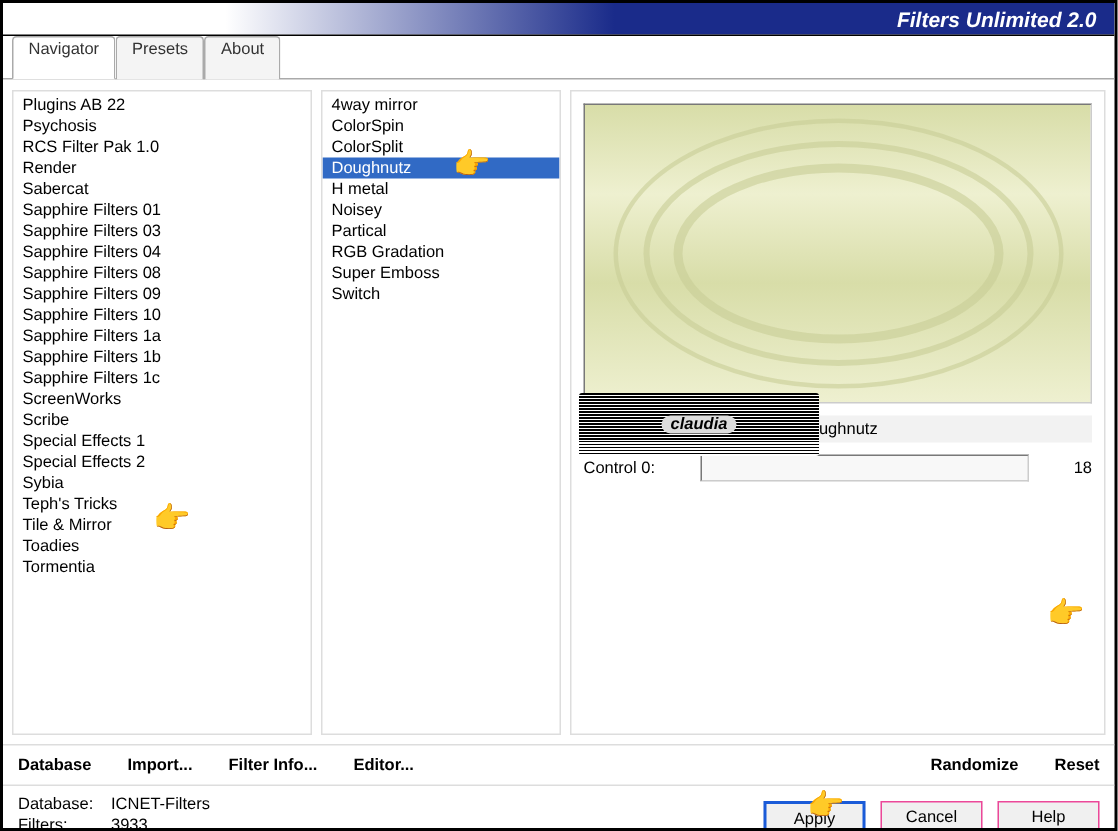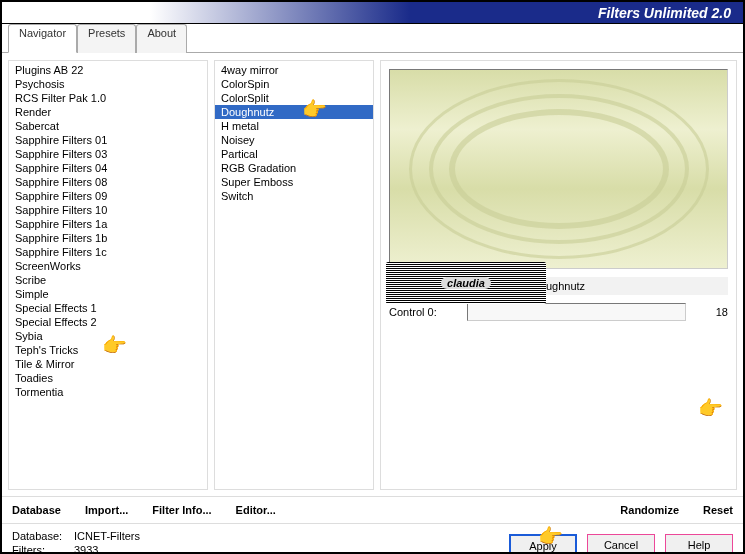--- a/index.html
+++ b/index.html
@@ -71,21 +71,20 @@
         <div class="list-item">Sapphire Filters 03</div>
         <div class="list-item">Sapphire Filters 04</div>
         <div class="list-item">Sapphire Filters 08</div>
         <div class="list-item">Sapphire Filters 09</div>
         <div class="list-item">Sapphire Filters 10</div>
         <div class="list-item">Sapphire Filters 1a</div>
         <div class="list-item">Sapphire Filters 1b</div>
         <div class="list-item">Sapphire Filters 1c</div>
         <div class="list-item">ScreenWorks</div>
         <div class="list-item">Scribe</div>
-        <div class="list-item">Simple</div>
         <div class="list-item">Special Effects 1</div>
         <div class="list-item">Special Effects 2</div>
         <div class="list-item">Sybia</div>
         <div class="list-item">Teph's Tricks</div>
         <div class="list-item">Tile &amp; Mirror</div>
         <div class="list-item">Toadies</div>
         <div class="list-item">Tormentia</div>
       </div>
   </div>
   <div class="col col2" id="filter-list">

